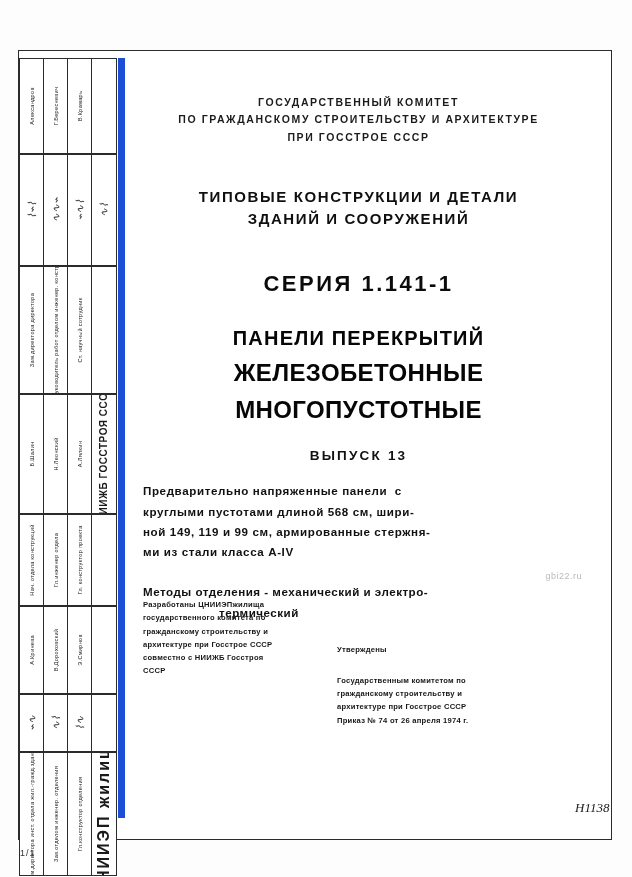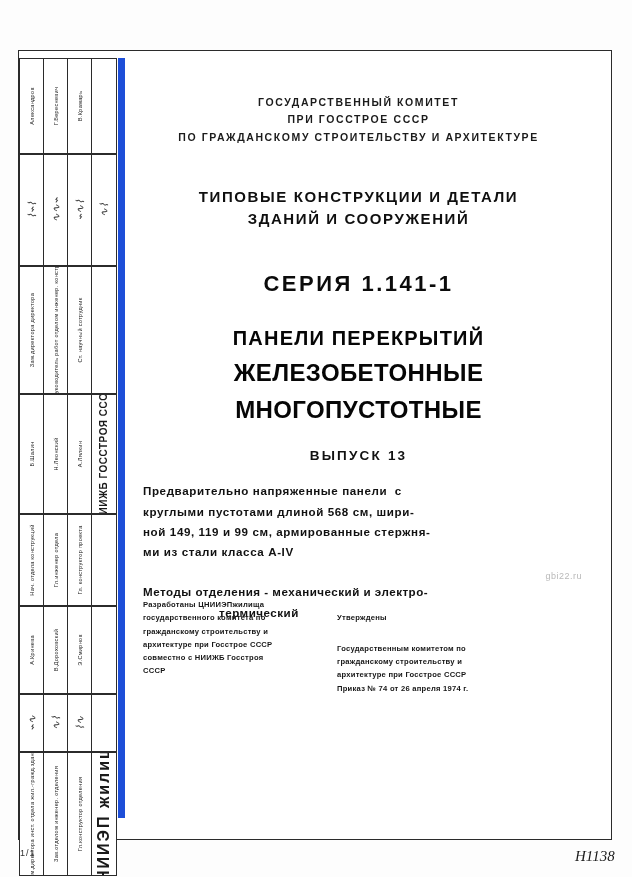--- a/index.html
+++ b/index.html
@@ -190,40 +190,39 @@
   .foot-col {
     font-size: 7.6px;
     font-weight: bold;
     line-height: 1.75;
     letter-spacing: 0.25px;
     color: #161616;
     white-space: pre-line;
   }
   .foot-left { width: 212px; padding-left: 18px; box-sizing: border-box; }
   .foot-right { width: 250px; }
-  .foot-right .fr-title { margin-bottom: 4px; }
+  .foot-right .fr-title { margin-bottom: 4px; margin-top: 32px; }
 
   .watermark {
     position: absolute;
     right: 10px;
     top: 513px;
     font-size: 9px;
     color: #b9b9b9;
     letter-spacing: .5px;
   }
 
   .bottom-marks {
     position: absolute;
     left: 450px;
     top: 742px;
     font-family: "Liberation Serif", serif;
-    font-size: 15px;
+    font-size: 13px;
     font-style: italic;
     color: #1a1a1a;
-    margin-top: 48px;
   }
 
   .corner-mark {
     position: absolute;
     left: 20px;
     top: 848px;
     font-size: 9px;
     color: #333;
     letter-spacing: 1px;
   }
@@ -355,22 +354,22 @@
       <div class="stamp-cell" style="width:24px;height:100%;">
         <span class="vtext big">ЦНИИЭП жилища</span>
       </div>
     </div>
   </div>
 
   <div class="content">
 
     <div class="head-block">
       <div>ГОСУДАРСТВЕННЫЙ КОМИТЕТ</div>
+      <div>ПО ГРАЖДАНСКОМУ СТРОИТЕЛЬСТВУ И АРХИТЕКТУРЕ</div>
       <div>ПРИ ГОССТРОЕ СССР</div>
-      <div>ПО ГРАЖДАНСКОМУ СТРОИТЕЛЬСТВУ И АРХИТЕКТУРЕ</div>
     </div>
 
     <div class="title2">
       <div>ТИПОВЫЕ КОНСТРУКЦИИ И ДЕТАЛИ</div>
       <div>ЗДАНИЙ И СООРУЖЕНИЙ</div>
     </div>
 
     <div class="series">СЕРИЯ 1.141-1</div>
 
     <div class="bigtitle">

